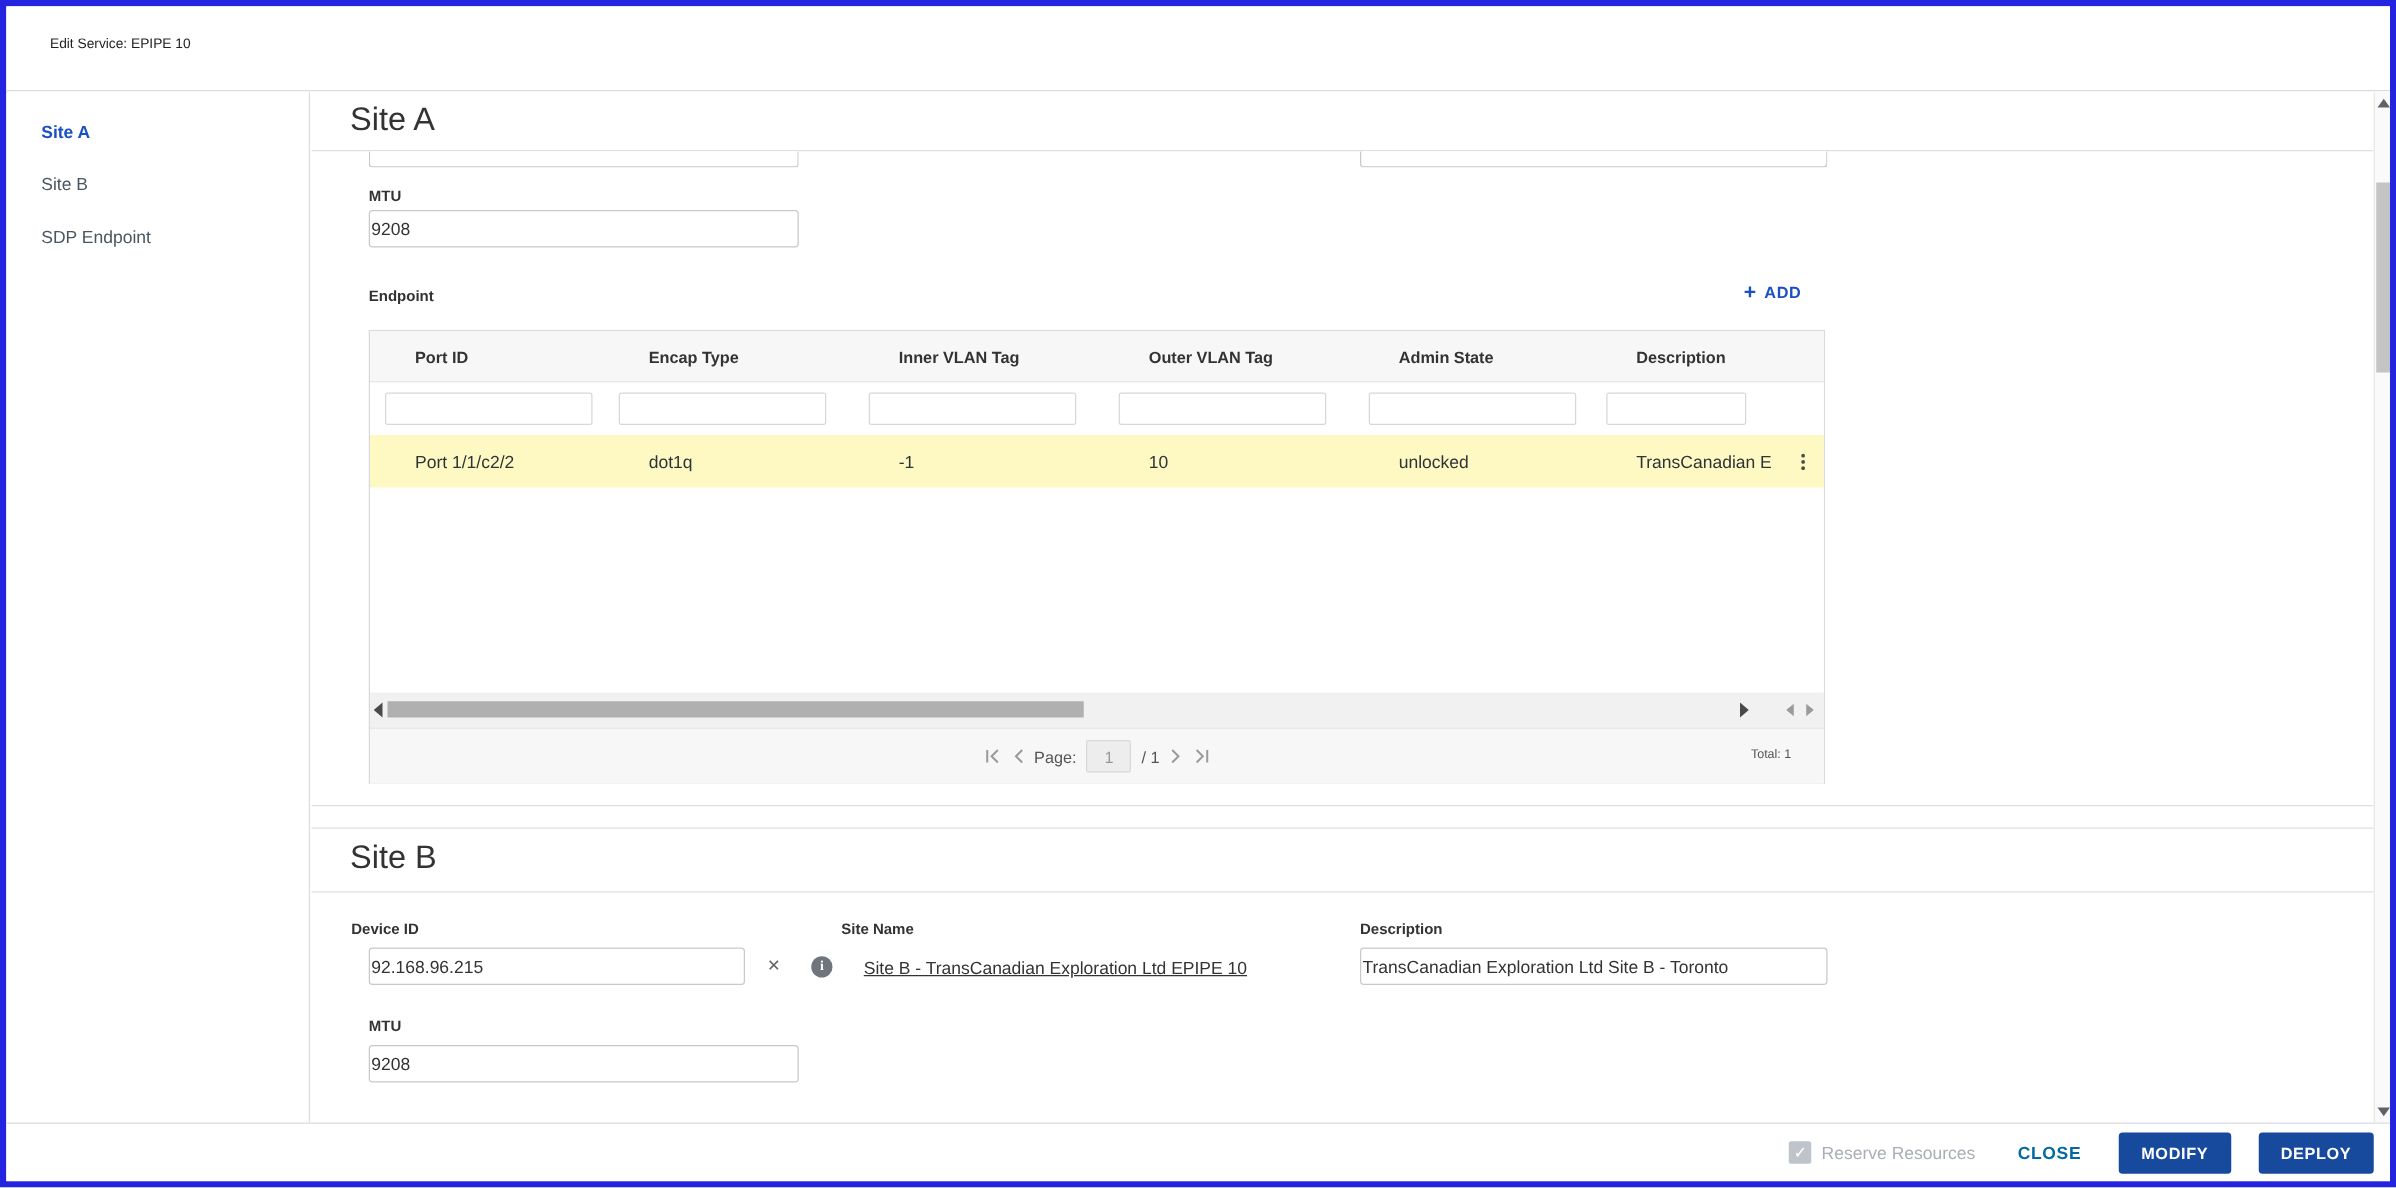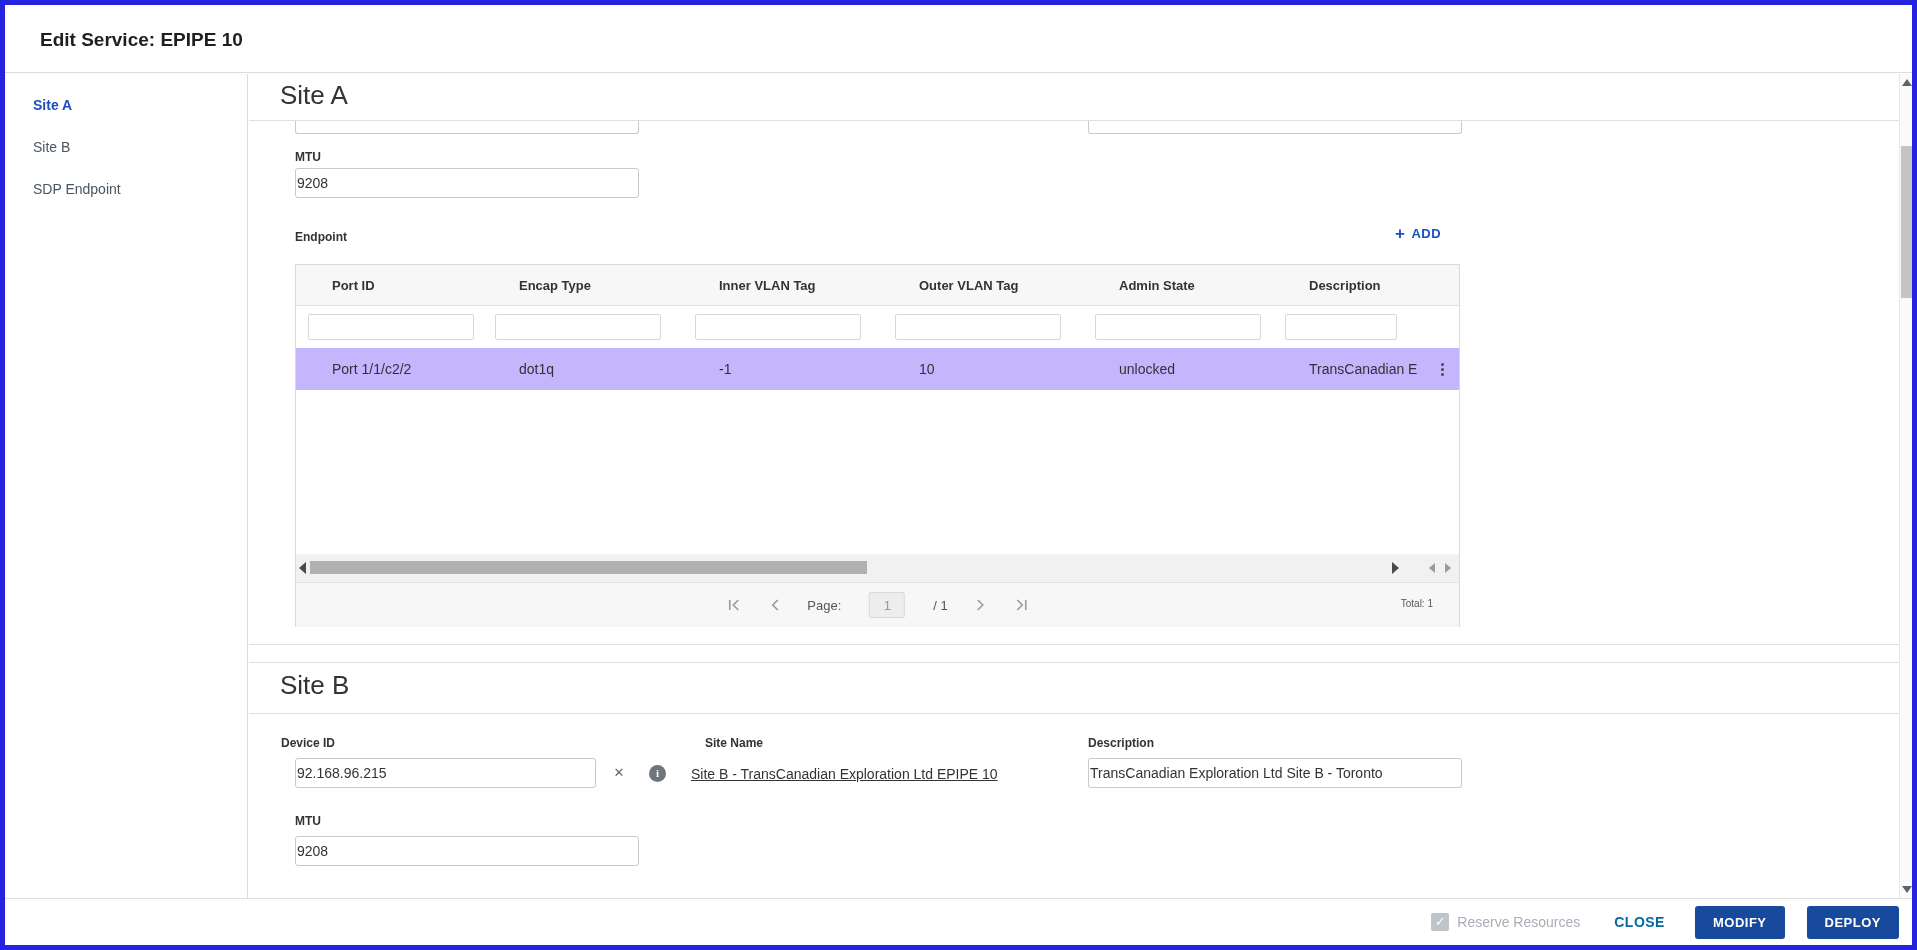--- a/index.html
+++ b/index.html
@@ -14,21 +14,21 @@
     overflow: hidden;
   }
 
   
   .titlebar {
     position: absolute; left:0; top:0; width:1907px; height:68px;
     border-bottom: 1px solid #dcdcdc; background:#fff;
   }
   .titlebar .title {
     position:absolute; left:35px; top:24px;
-    font-size:19px; font-weight:bold; color:#1f1f1f;
+    font-size:11px; font-weight:normal; color:#1f1f1f;
   }
 
   
   .sidebar {
     position:absolute; left:0; top:69px; width:243px; height:824px;
     border-right:1px solid #dcdcdc; background:#fff; padding-top:10px;
   }
   .side-item {
     height:42px; line-height:42px; padding-left:28px;
     font-size:14px; color:#4a5560; cursor:pointer; white-space:nowrap;
@@ -70,42 +70,42 @@
   }
   .tgrid { display:grid; grid-template-columns:187px 200px 200px 200px 190px 186px; }
   .thead-row { height:41px; background:#f7f7f7; border-bottom:1px solid #e2e2e2; align-items:center; }
   .th { padding-left:36px; font-size:13px; font-weight:bold; color:#333; white-space:nowrap; }
   .filter-row { height:42px; background:#fff; align-items:center; }
   .f-input {
     margin-left:12px; width:166px; height:26px; border:1px solid #d8d8d8; border-radius:2px;
     font-family:"Liberation Sans",sans-serif; font-size:13px; padding:0 8px; outline:none; background:#fff;
   }
   .f-input.short { width:112px; }
-  .data-row { position:relative; height:42px; background:#c4b5fd; align-items:center; cursor:pointer; }
+  .data-row { position:relative; height:42px; background:#fef9c3; align-items:center; cursor:pointer; }
   .td { padding-left:36px; font-size:14px; color:#2e3338; white-space:nowrap; overflow:hidden; }
   .kebab {
     position:absolute; right:8px; top:10px; width:18px; height:22px;
     display:flex; flex-direction:column; align-items:center; justify-content:center; gap:2px; cursor:pointer;
   }
   .kebab i { width:3px; height:3px; border-radius:50%; background:#4a4a4a; }
 
   .tspacer { height:164px; background:#fff; }
 
   .hscroll { position:relative; height:28px; background:#f1f1f1; }
   .hthumb { position:absolute; left:14px; top:7px; width:557px; height:13px; background:#b0b0b0; }
   .tri { position:absolute; width:0; height:0; top:8px; }
   .tri.left  { left:3px;  border-top:6px solid transparent; border-bottom:6px solid transparent; border-right:7px solid #4a4a4a; }
   .tri.right { right:60px; border-top:6px solid transparent; border-bottom:6px solid transparent; border-left:7px solid #4a4a4a; }
   .tri.colprev { right:24px; border-top:5px solid transparent; border-bottom:5px solid transparent; border-right:6px solid #9a9a9a; top:9px; }
   .tri.colnext { right:8px;  border-top:5px solid transparent; border-bottom:5px solid transparent; border-left:6px solid #9a9a9a; top:9px; }
 
   .pager { position:relative; height:45px; background:#f7f7f7; border-top:1px solid #e2e2e2; }
   .pager-center {
     position:absolute; left:50%; top:0; height:100%; transform:translateX(-50%);
-    display:flex; align-items:center; gap:28px;
+    display:flex; align-items:center; gap:8px;
   }
   .pg-ico { display:flex; align-items:center; cursor:pointer; }
   .pg-label { font-size:13px; color:#555; }
   .pg-box {
     width:36px; height:26px; background:#ededed; border:1px solid #d8d8d8; border-radius:2px;
     text-align:center; font-size:13px; color:#999; font-family:"Liberation Sans",sans-serif; outline:none;
   }
   .pg-total { position:absolute; right:26px; top:15px; font-size:10px; color:#555; }
 
   
@@ -258,21 +258,21 @@
         <span class="pg-total">Total: 1</span>
       </div>
     </div>
 
     <div class="hdivider" style="top:570px;"></div>
     <div class="hdivider" style="top:588px;"></div>
     <div class="section-heading" style="top:596px;">Site B</div>
     <div class="hdivider" style="top:639px;"></div>
 
     <div class="field-label" style="left:32px; top:662px;">Device ID</div>
-    <div class="field-label" style="left:456px; top:662px;">Site Name</div>
+    <div class="field-label" style="left:424px; top:662px;">Site Name</div>
     <div class="field-label" style="left:839px; top:662px;">Description</div>
 
     <input class="tinput" style="left: 46px; top: 684px; width: 301px; padding-right: 28px;" value="92.168.96.215">
     <span class="clear-x" style="left:362px; top:691px;">✕</span>
     <span class="info-icon" style="left:400px; top:691px;">i</span>
 
     <div class="value-text" style="left:442px; top:692px;text-decoration:underline;">Site B - TransCanadian Exploration Ltd EPIPE 10</div>
 
     <input class="tinput" style="left: 839px; top: 684px; width: 374px;" value="TransCanadian Exploration Ltd Site B - Toronto">
 

